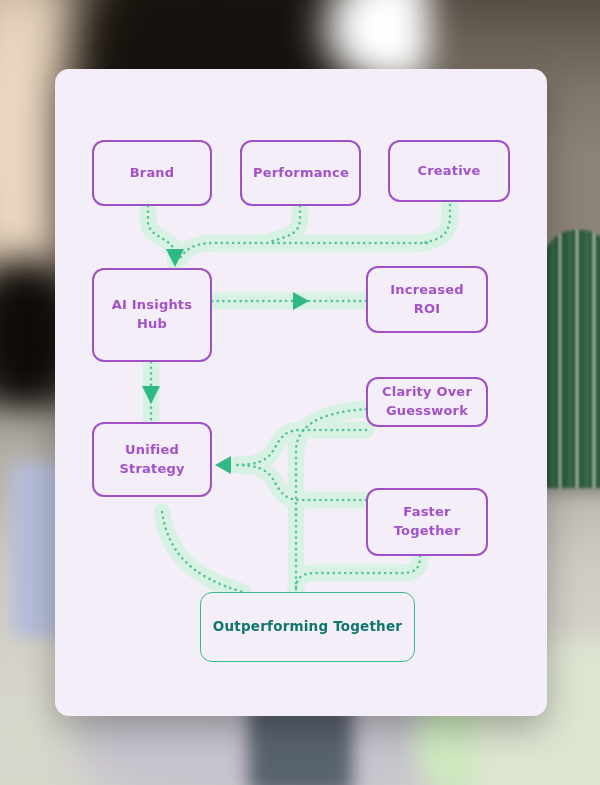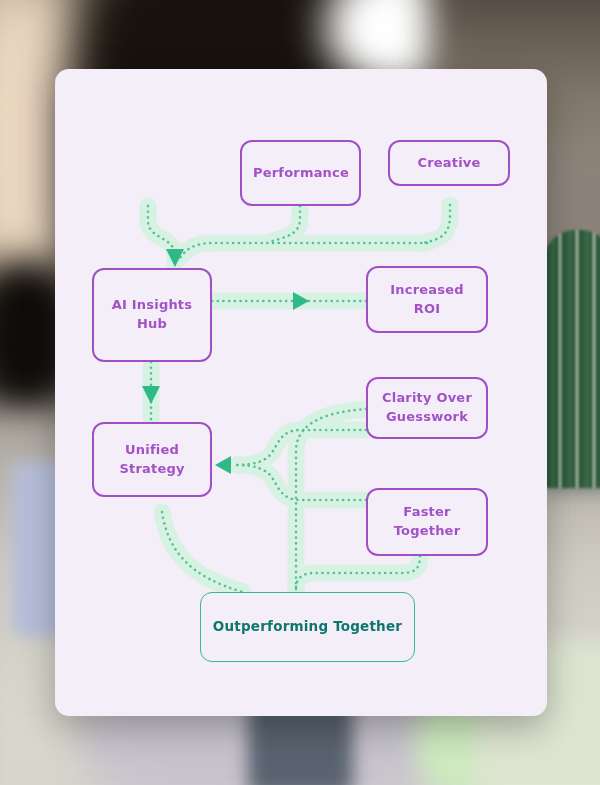--- a/index.html
+++ b/index.html
@@ -37,24 +37,24 @@
   .dots{fill:none;stroke:#52c493;stroke-width:2.6;stroke-linecap:round;stroke-linejoin:round;
         stroke-dasharray:0.1 5.6;}
   .arrow{fill:#2fb987;stroke:none;}
   .node{position:absolute;z-index:2;display:flex;align-items:center;justify-content:center;
         background:#f4eef8;border:2px solid #a04fc5;border-radius:12px;
         color:#a351c7;font-weight:bold;font-size:13px;line-height:1.45;text-align:center;
         letter-spacing:.2px;padding:4px 10px;box-sizing:border-box;}
   .node.green{border:1.6px solid #35ba88;color:#0f766e;}
   .n-brand{left:37px;top:71px;width:120px;height:66px;}
   .n-performance{left:185px;top:71px;width:121px;height:66px;justify-content:flex-end;}
-  .n-creative{left:333px;top:71px;width:122px;height:46px;}
+  .n-creative{left:333px;top:71px;width:122px;height:62px;}
   .n-hub{left:37px;top:199px;width:120px;height:94px;}
   .n-roi{left:311px;top:197px;width:122px;height:67px;}
-  .n-clarity{left:311px;top:308px;width:122px;height:62px;}
+  .n-clarity{left:311px;top:308px;width:122px;height:50px;}
   .n-unified{left:37px;top:353px;width:120px;height:75px;}
   .n-faster{left:311px;top:419px;width:122px;height:68px;}
   .n-outperform{left:145px;top:523px;width:215px;height:70px;font-size:13.5px;}
 </style>
 </head>
 <body>
 
 <div class="scene">
 
   <div class="bg">
@@ -101,20 +101,23 @@
       <path class="dots" d="M311,340 C285,342 241,348 241,382 L241,523"></path>
       <path class="dots" d="M365,487 C365,500 360,504 346,504 L260,504 C246,504 241,510 241,520"></path>
       <path class="dots" d="M107,443 C113,482 135,508 188,523"></path>
 
       <path class="arrow" d="M111,180 L129,180 L120,198 Z"></path>
       <path class="arrow" d="M238,223 L238,241 L254,232 Z"></path>
       <path class="arrow" d="M87,317 L105,317 L96,335 Z"></path>
       <path class="arrow" d="M176,387 L176,405 L160,396 Z"></path>
     </svg>
 
+    <div class="node n-brand">
+      <span>Brand</span>
+    </div>
     <div class="node n-performance">
       <span>Performance</span>
     </div>
     <div class="node n-creative">
       <span>Creative</span>
     </div>
     <div class="node n-hub">
       <span>AI Insights Hub</span>
     </div>
     <div class="node n-roi">

